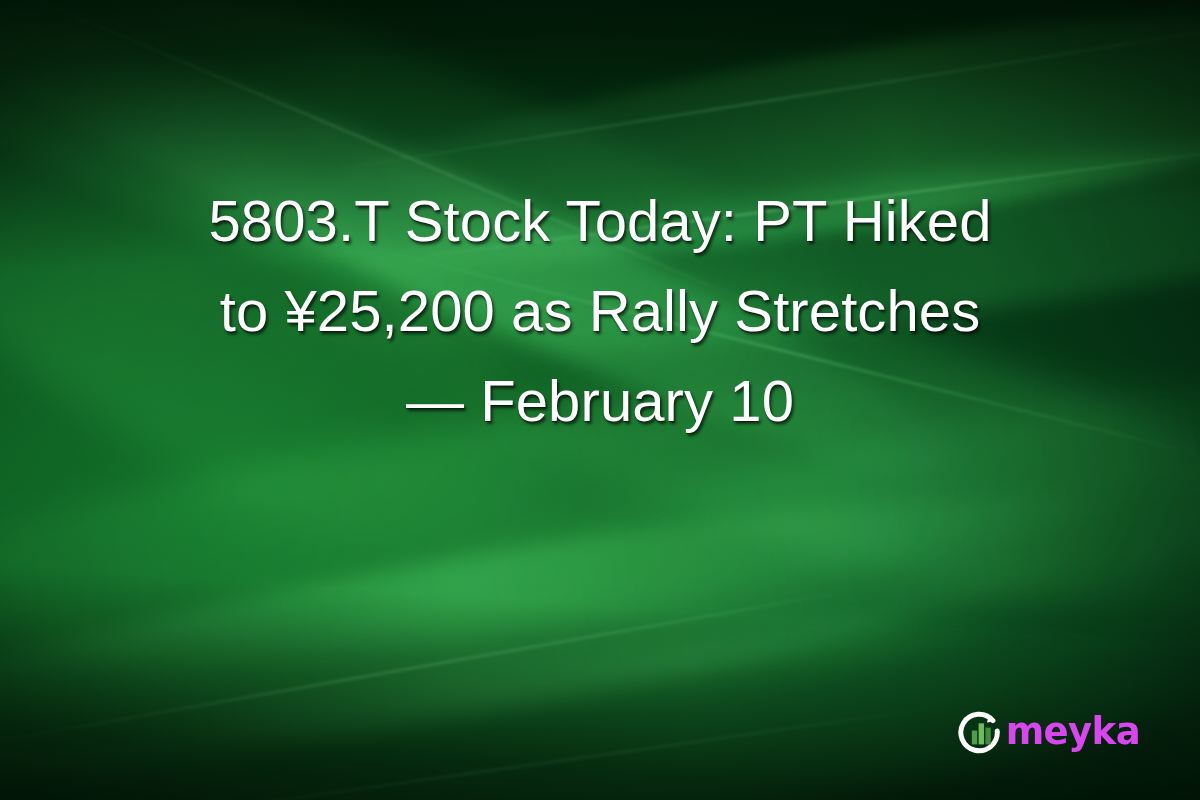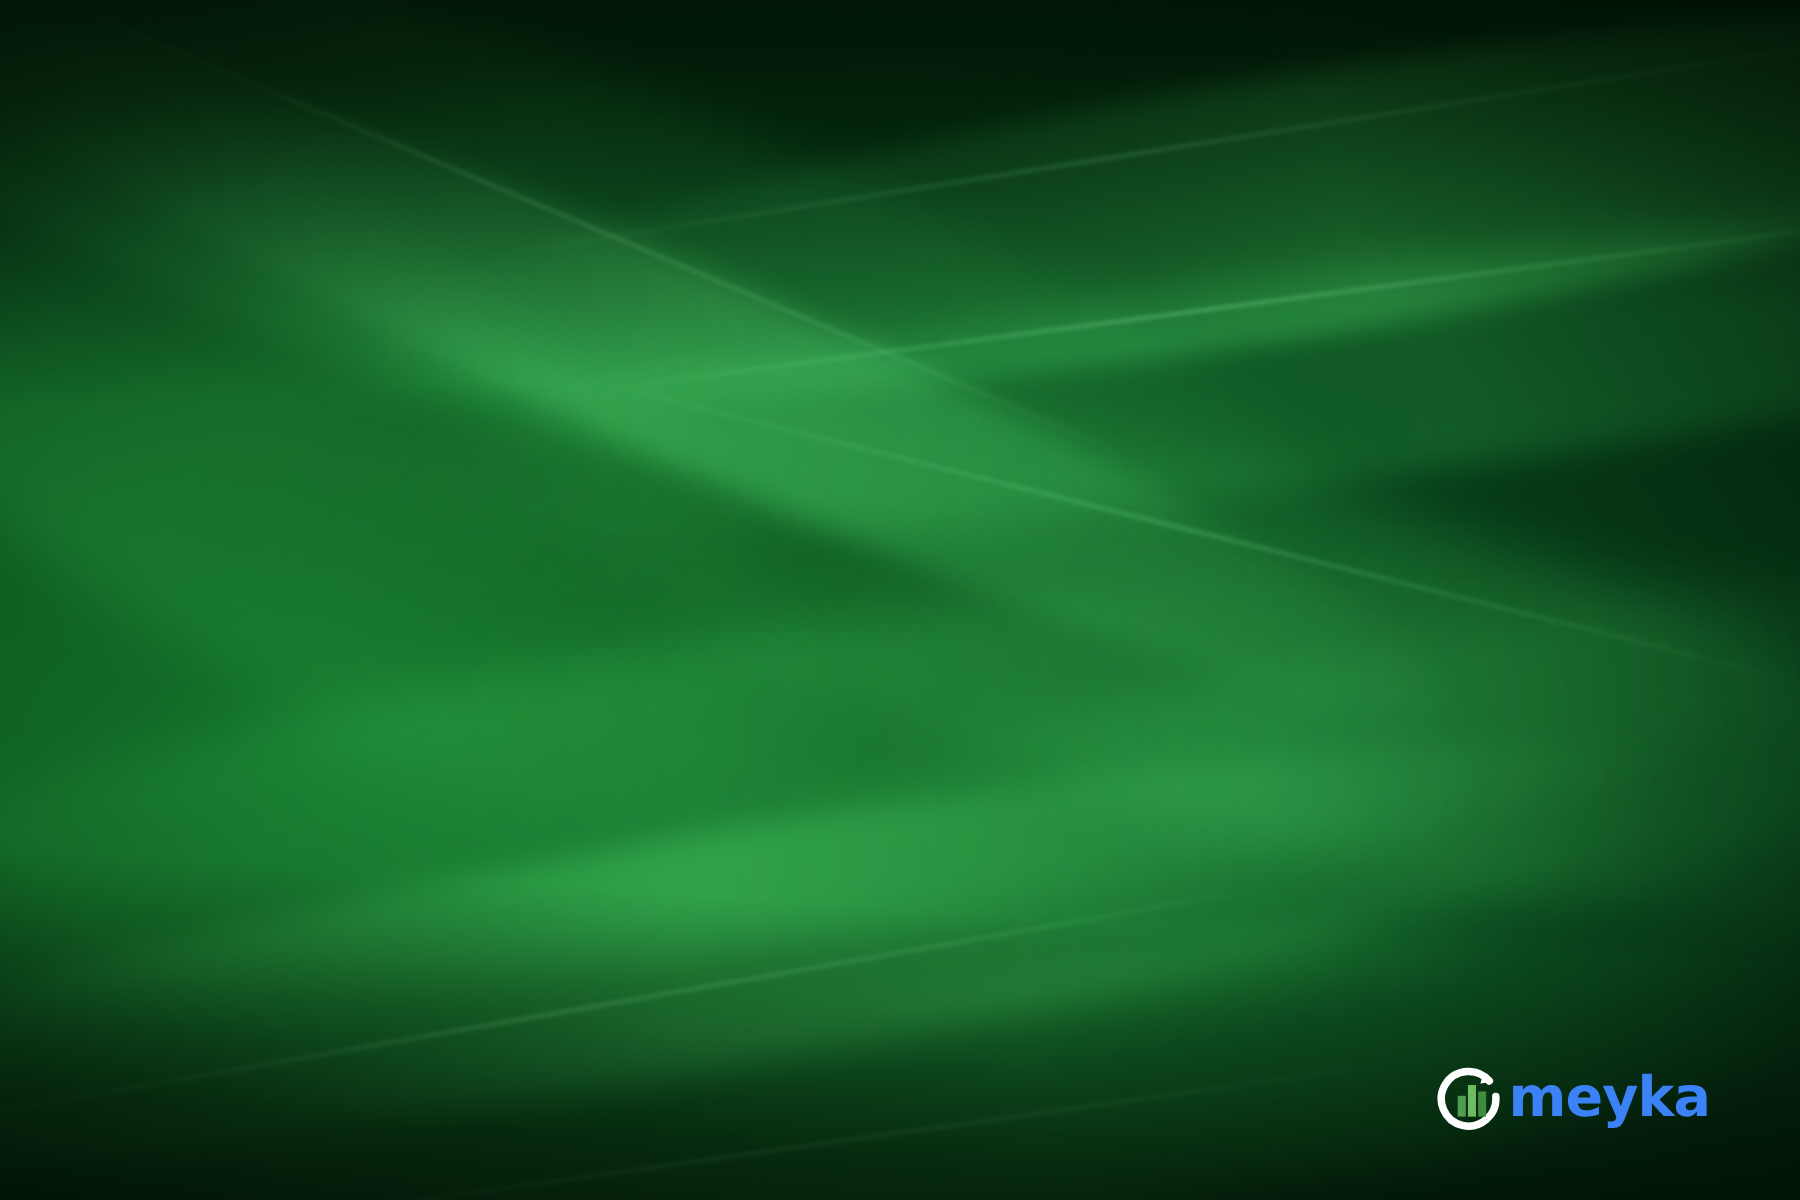--- a/index.html
+++ b/index.html
@@ -115,21 +115,21 @@
     margin-bottom:2px;
   }
 
   
   .brand {
     position:absolute; right:60px; bottom:46px;
     display:flex; align-items:center; gap:4px;
   }
   .brand-ring { width:46px; height:46px; flex:0 0 46px; }
   .brand-word {
-    color:#3b82f6; font-size:37px; font-weight:700;
+    color:#d946ef; font-size:37px; font-weight:700;
     letter-spacing:-.6px; line-height:1;
     font-family:"DejaVu Sans", sans-serif;
   }
 </style>
 </head>
 <body>
 
 <div class="banner">
 
   <div class="bg-base"></div>
@@ -146,20 +146,23 @@
   <div class="h1 hairline"></div>
   <div class="h2 hairline"></div>
   <div class="h3 hairline"></div>
   <div class="h6 hairline"></div>
   <div class="h4 hairline"></div>
   <div class="h5 hairline"></div>
   <div class="bg-dark-top"></div>
   <div class="bg-dark-bottom"></div>
   <div class="bg-vignette"></div>
 
+  <h1 class="headline">5803.T Stock Today: PT Hiked
+to ¥25,200 as Rally Stretches
+— February 10</h1>
 
 
   <div class="brand">
     <svg class="brand-ring" viewBox="0 0 48 48">
       <path d="M38.5 13.2 A19 19 0 1 0 43 24" fill="none" stroke="#ffffff" stroke-width="5.2" stroke-linecap="round"></path>
       <path d="M34.2 8.6 L39.4 14.1 L32.2 15.0 Z" fill="#ffffff"></path>
       <rect x="16.5" y="23.5" width="5.6" height="14.5" fill="#4f9e4f"></rect>
       <rect x="23.6" y="16.0" width="5.6" height="22.0" fill="#6ebc5f"></rect>
       <rect x="30.7" y="20.5" width="5.6" height="17.5" fill="#3f8c3f"></rect>
     </svg>

